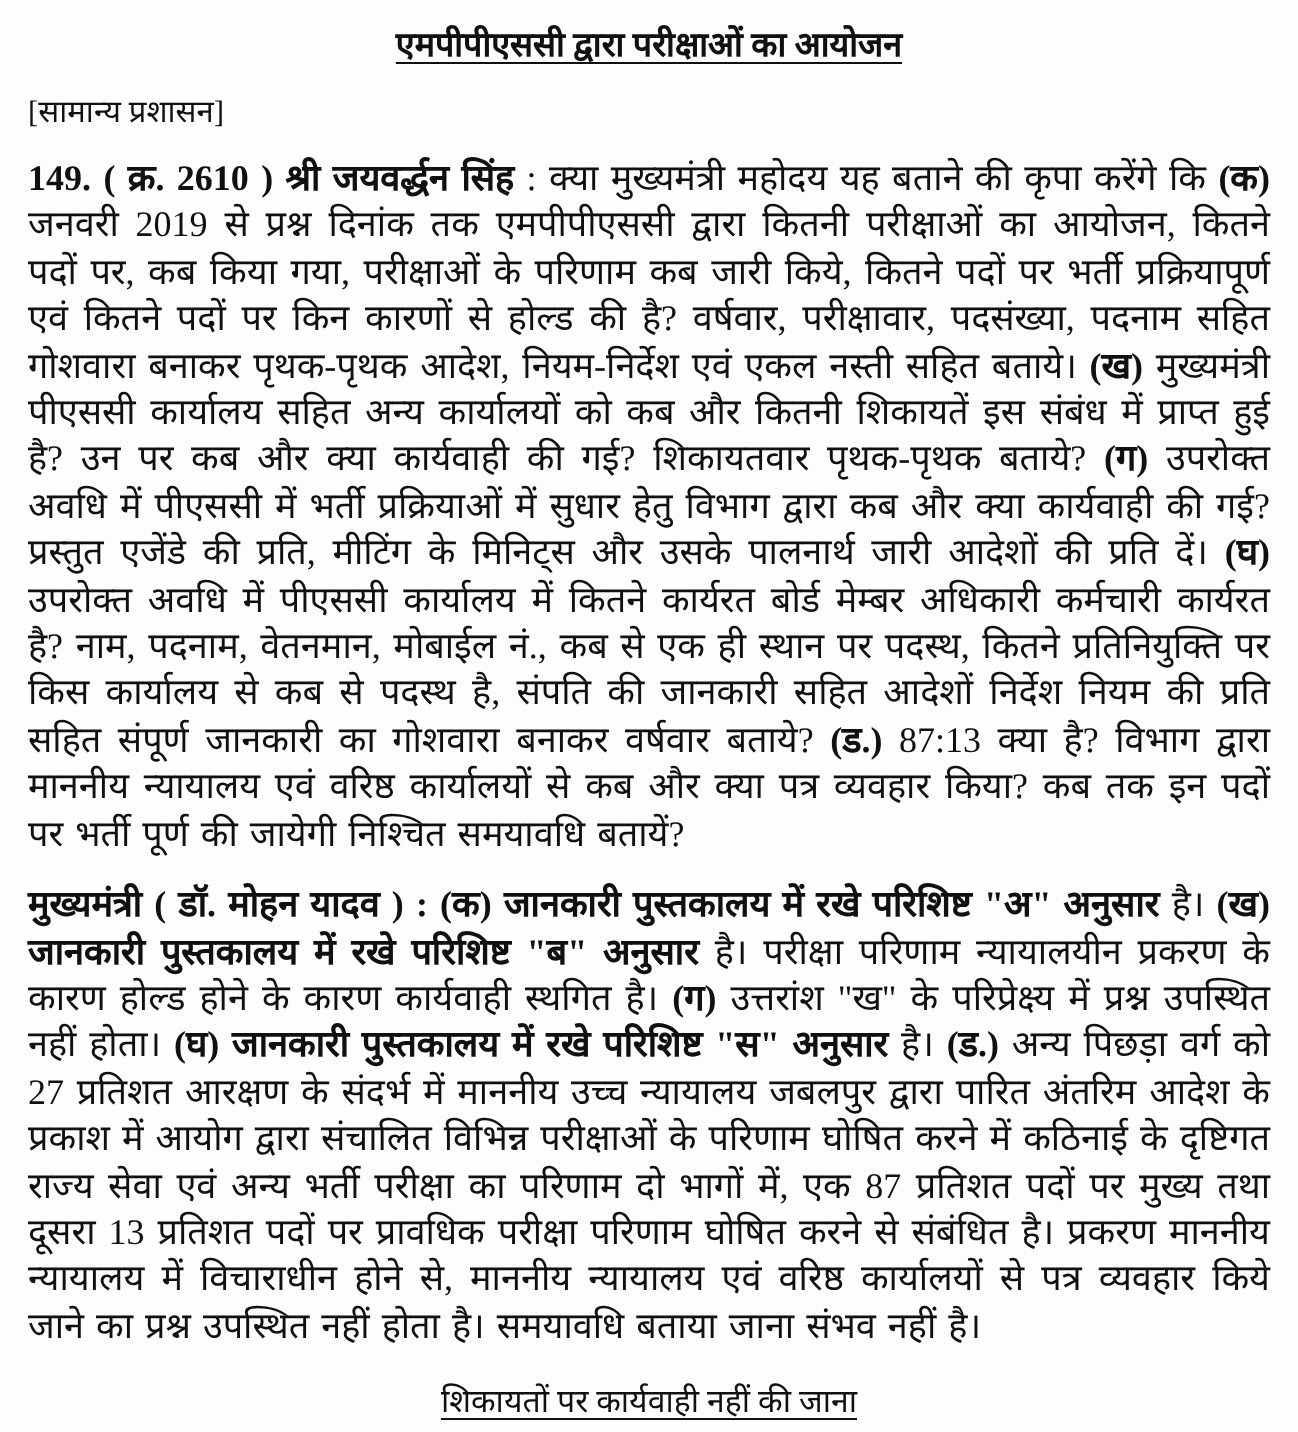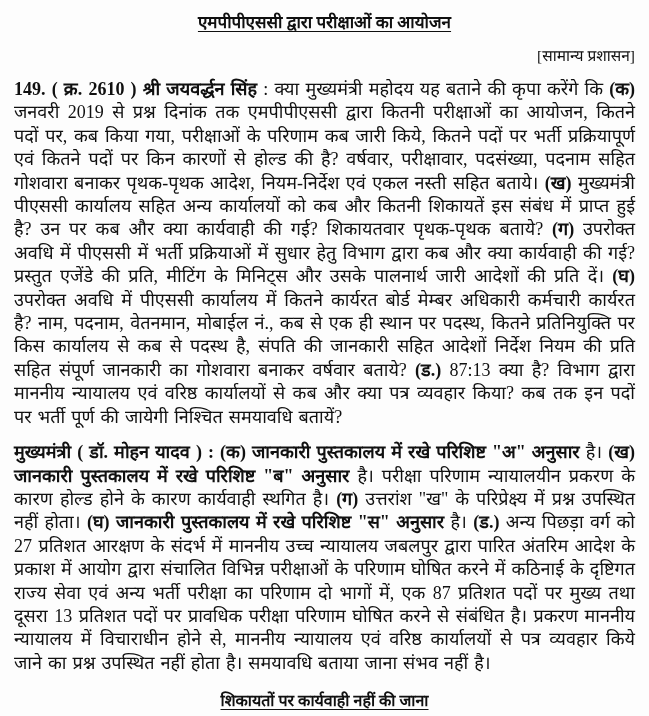--- a/index.html
+++ b/index.html
@@ -22,38 +22,38 @@
   }
   .doc-title {
     text-align: center;
     font-size: 17px;
     font-weight: bold;
     text-decoration: underline;
     text-underline-offset: 3px;
     margin: 2px 0 0 0;
   }
   .doc-subtitle {
-    text-align: right;
+    text-align: left;
     font-size: 15.5px;
     margin: 11px 0 0 0;
   }
   .para {
     font-size: 18px;
     line-height: 23.4px;
     text-align: justify;
     word-spacing: 1.5px;
     margin: 12px 0 0 0;
   }
   .para span.b {
     font-weight: bold;
   }
   .footer-heading {
     text-align: center;
     font-size: 16px;
-    font-weight: bold;
+    font-weight: normal;
     text-decoration: underline;
     text-underline-offset: 3px;
     margin: 14px 0 0 0;
   }
 </style>
 </head>
 <body>
 
 <div class="page">
 

